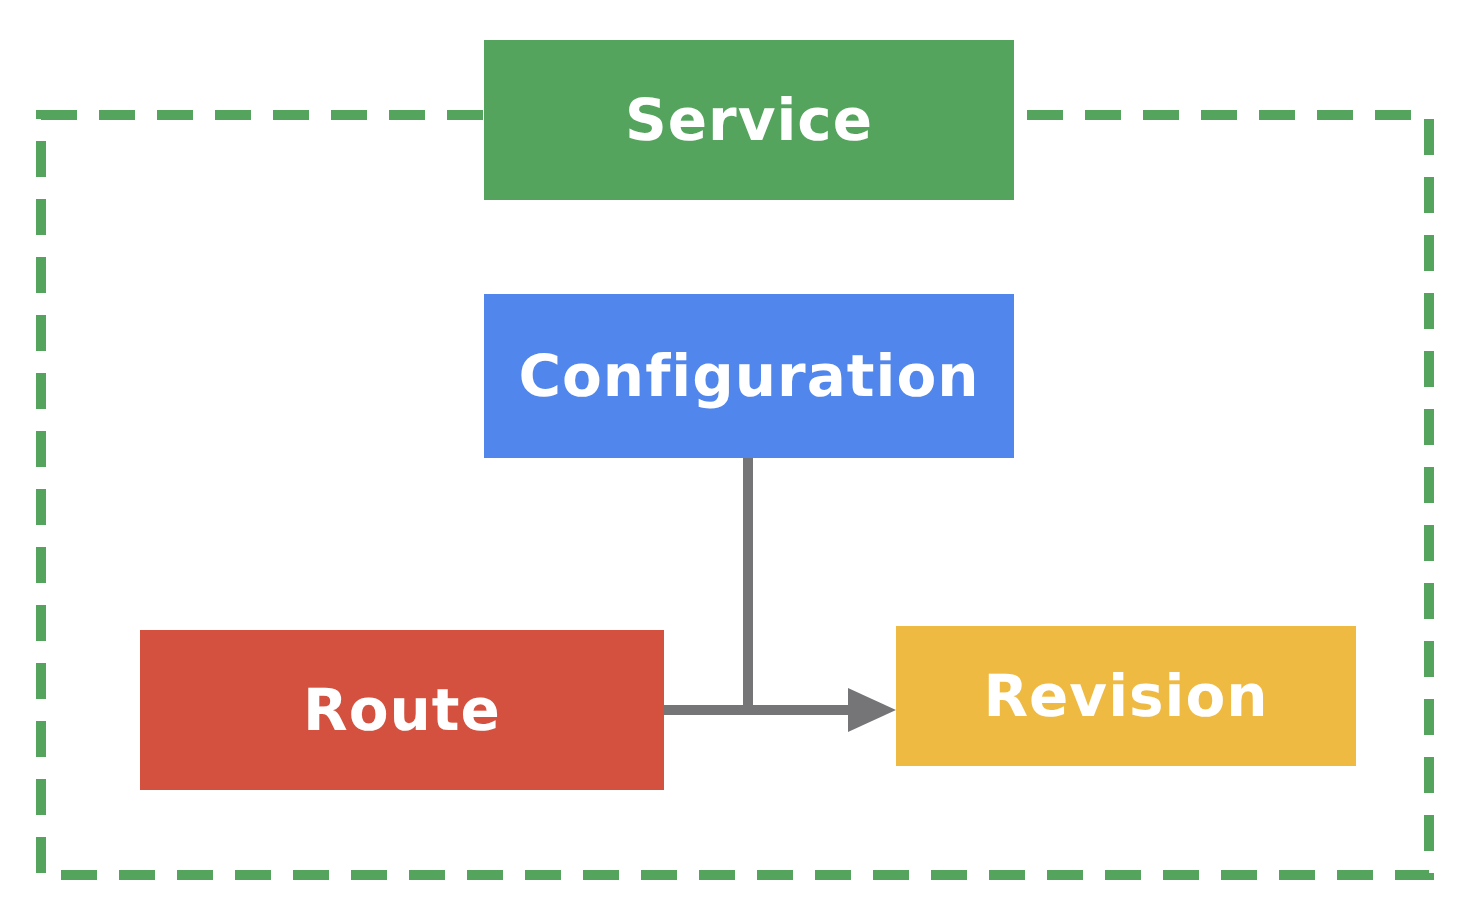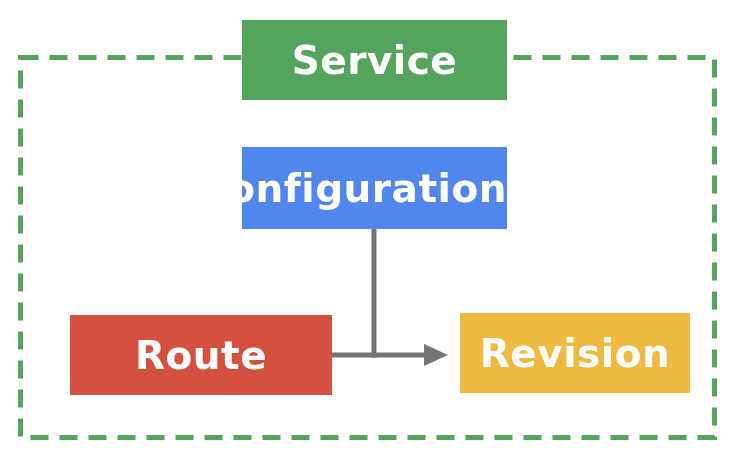--- a/index.html
+++ b/index.html
@@ -22,28 +22,28 @@
     width: 740px;
     height: 456px;
   }
   .node {
     position: absolute;
     display: flex;
     align-items: center;
     justify-content: center;
     color: #ffffff;
     font-weight: bold;
-    font-size: 39px;
+    font-size: 29px;
     letter-spacing: 0.5px;
     box-sizing: border-box;
   }
   .node-service       { left: 242px; top:  20px; width: 265px; height: 80px; }
-  .node-configuration { left: 242px; top: 147px; width: 265px; height: 82px; justify-content: flex-end; }
+  .node-configuration { left: 242px; top: 147px; width: 265px; height: 82px; }
   .node-route         { left:  70px; top: 315px; width: 262px; height: 80px; }
-  .node-revision      { left: 448px; top: 313px; width: 230px; height: 80px; margin-left: 12px; }
+  .node-revision      { left: 448px; top: 313px; width: 230px; height: 70px; }
 </style>
 </head>
 <body>
 
 <div class="canvas">
 
   <svg class="wires" viewBox="0 0 740 456" xmlns="http://www.w3.org/2000/svg" aria-hidden="true">
 
     <rect x="20.5" y="57.5" width="694" height="380" fill="none" stroke-width="5" stroke-dasharray="18 11" style="stroke: rgb(85, 164, 93);"></rect>
 

